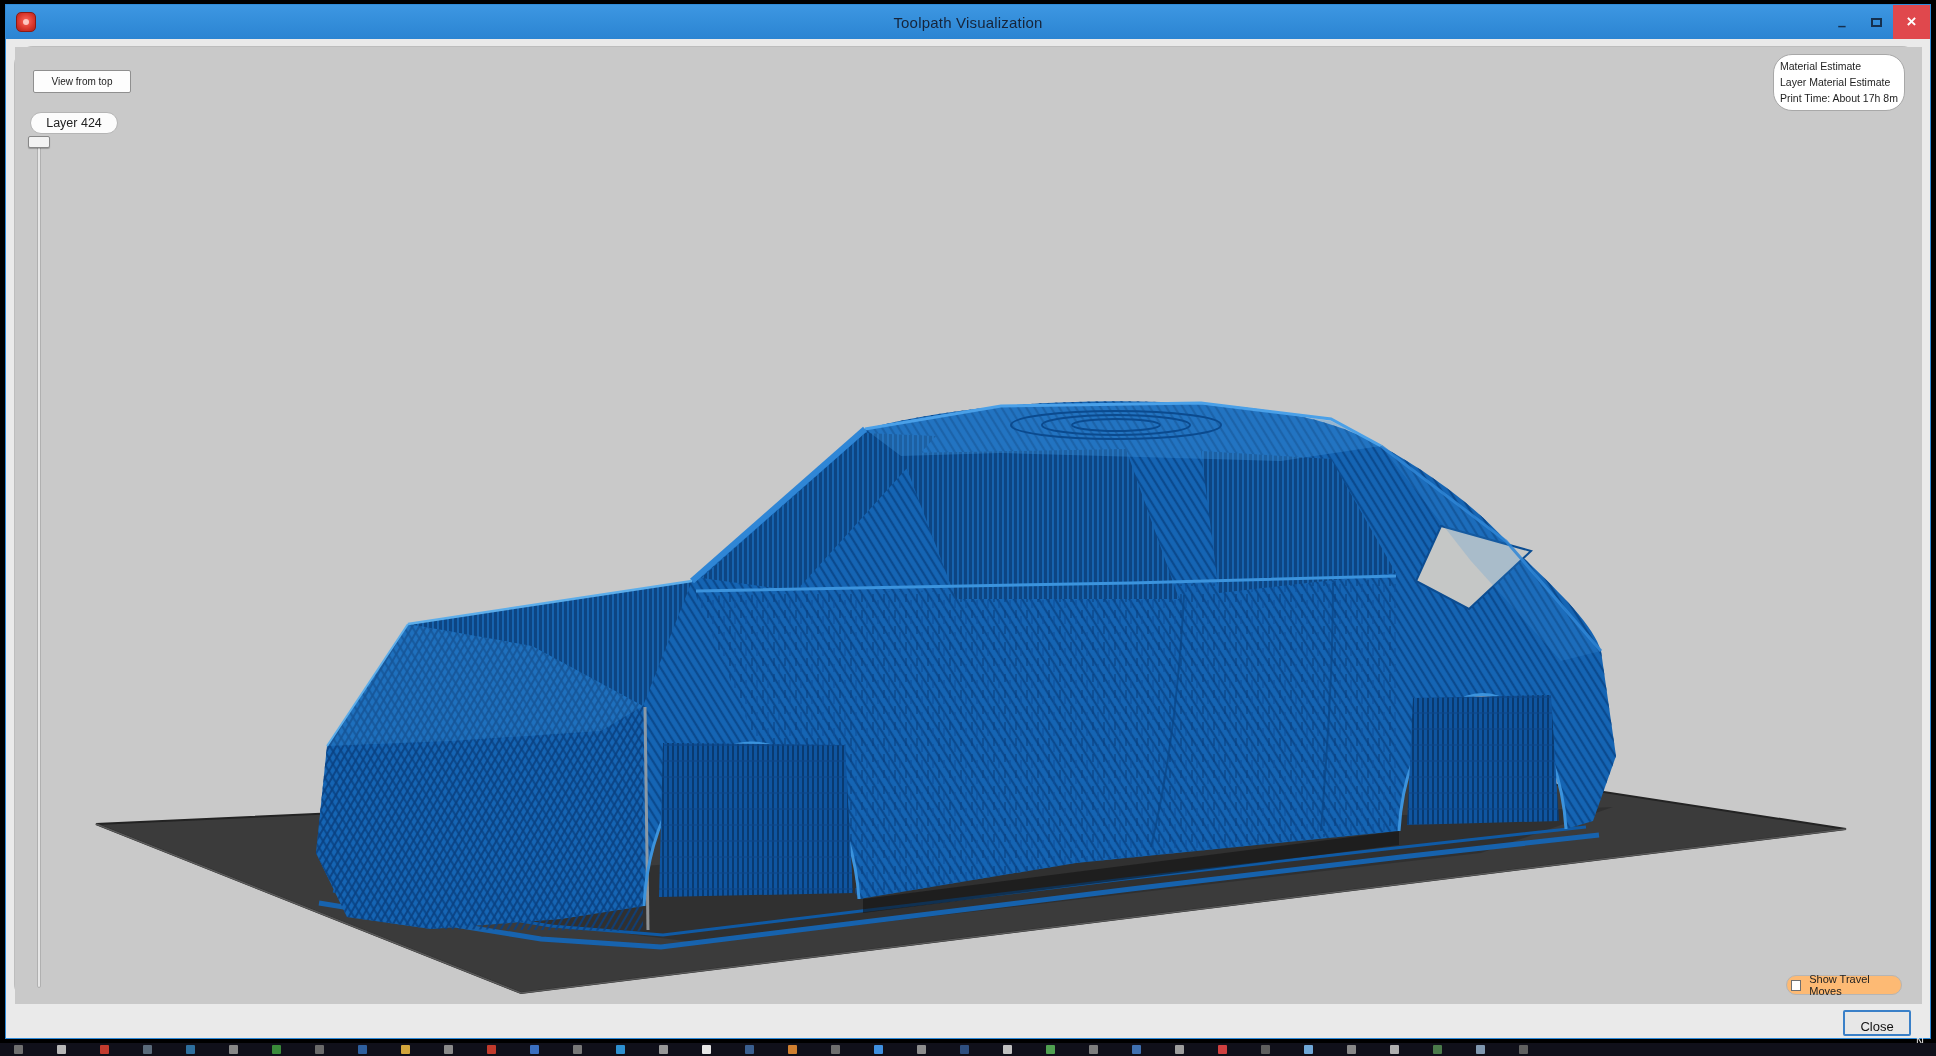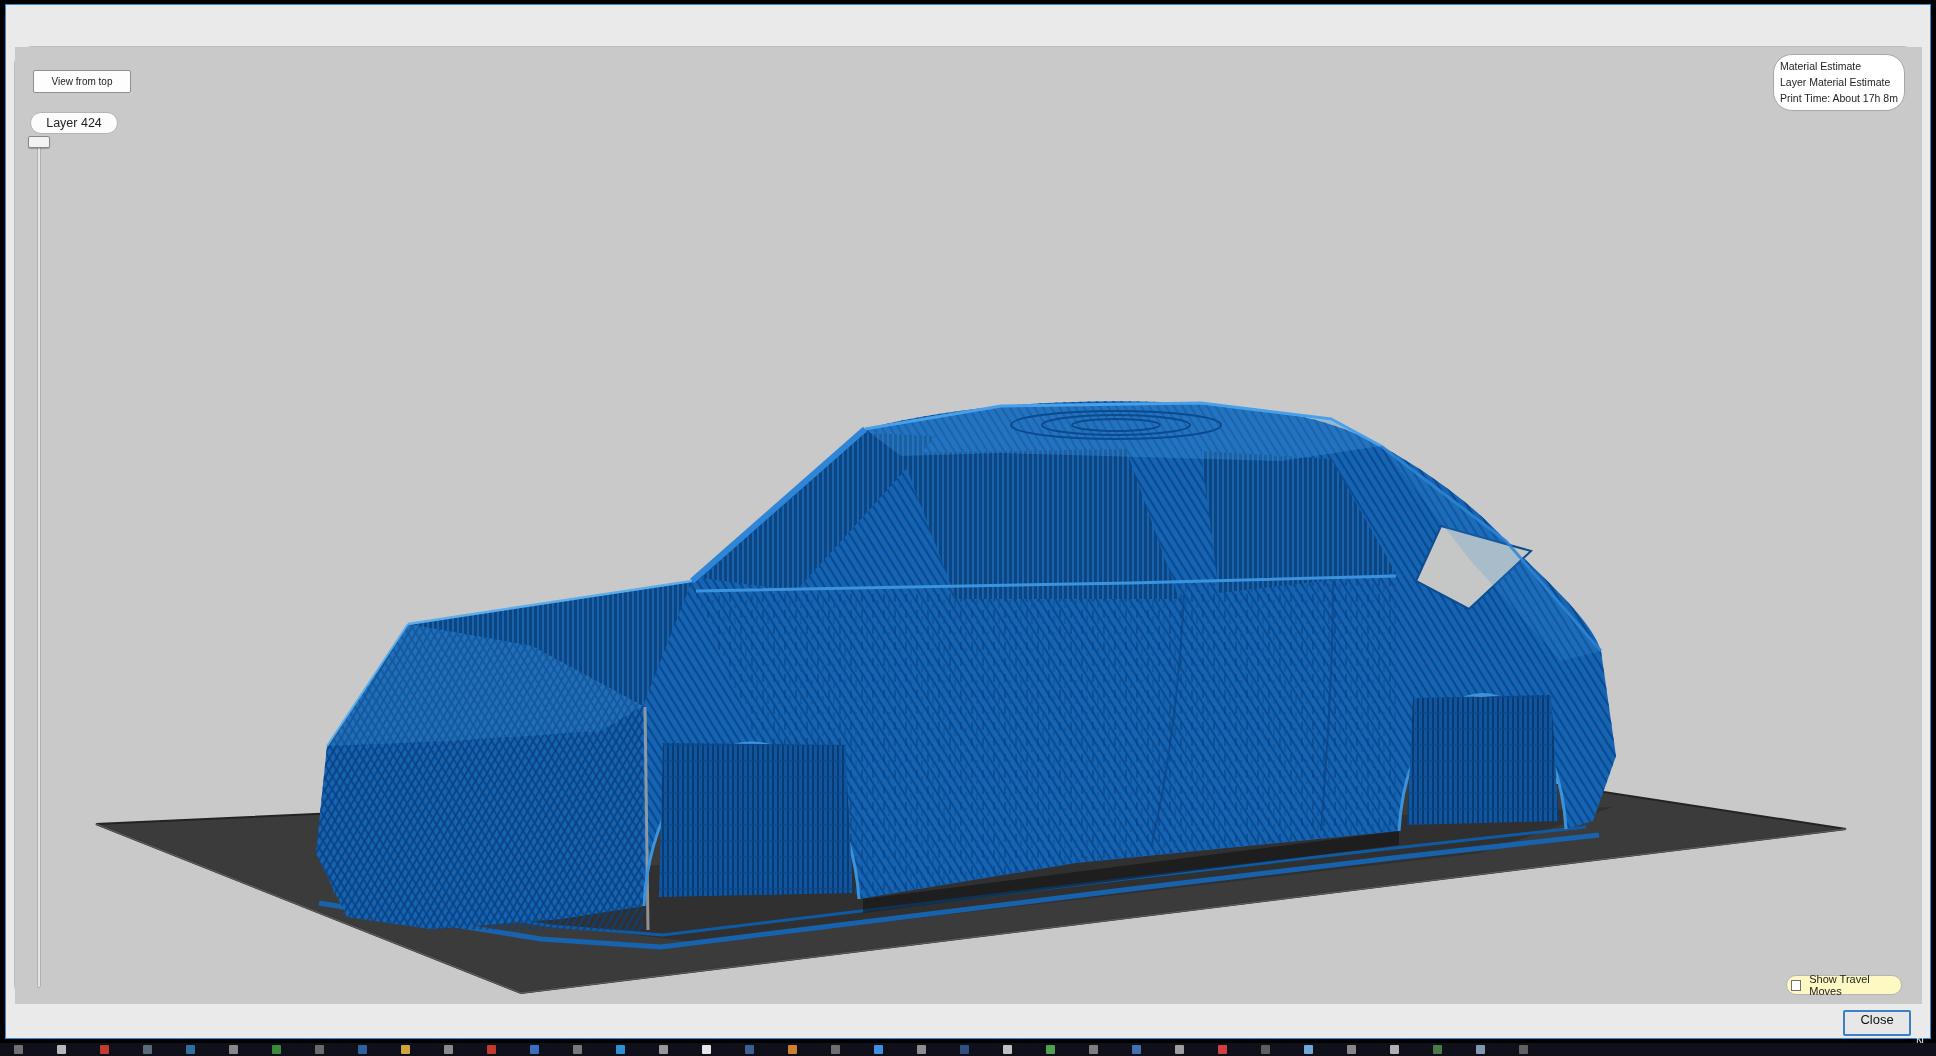--- a/index.html
+++ b/index.html
@@ -54,41 +54,56 @@
     font-size:12.5px;color:#222;display:flex;align-items:center;justify-content:center;
   }
   .slider-track{left:37px;top:142px;width:4px;height:846px;background:#e6e6e6;border:1px solid #b0b0b0;}
   .slider-handle{left:28px;top:136px;width:22px;height:12px;background:#f2f2f2;border:1px solid #878787;border-radius:2px;box-shadow:0 1px 1px rgba(0,0,0,.25);}
   .info-panel{
     left:1773px;top:54px;width:132px;background:#ffffff;border:1px solid #a8a8a8;
     padding:4px 6px;font-size:10.5px;color:#1e1e1e;line-height:1.5;
   }
   .info-panel div{white-space:nowrap;}
   .travel-box{
-    left:1786px;top:975px;width:116px;height:20px;background:#fef9c3;border:1px solid #b5b5b5;
+    left:1786px;top:975px;width:116px;height:20px;background:#fdba74;border:1px solid #b5b5b5;
     display:flex;align-items:center;gap:8px;padding:3px 4px;font-size:11px;color:#222;
   }
   .cb{width:11px;height:11px;background:#fff;border:1px solid #6f6f6f;box-sizing:border-box;}
   .btn-close{
     left:1843px;top:1010px;width:68px;height:26px;background:#e7e7e7;
     border:2px solid #3a80c8;border-radius:2px;font-size:13px;color:#111;
-    display:flex;align-items:flex-start;justify-content:center;
+    display:flex;align-items:flex-end;justify-content:center;
   }
   .stray-n{left:1916px;top:1035px;color:#e8e8e8;font-size:11px;z-index:1;}
   
   .taskbar{
     position:absolute;left:0;bottom:0;width:1936px;height:13px;background:#10101a;
     display:flex;gap:34px;padding-left:14px;box-sizing:border-box;z-index:8;
   }
   .tb-icon{width:9px;height:9px;margin-top:2px;border-radius:1px;display:inline-block;flex:0 0 auto;}
 </style>
 </head>
 <body>
 
 <div class="window">
+  <div class="titlebar">
+    <div class="app-icon"></div>
+    <div class="title-text">Toolpath Visualization</div>
+    <div class="caption-buttons">
+      <div class="cap-btn min">
+          <span>–</span>
+        </div>
+      <div class="cap-btn">
+          <span class="restore-box"></span>
+        </div>
+      <div class="cap-btn close">
+          <span>×</span>
+        </div>
+    </div>
+  </div>
   <div class="client"></div>
 </div>
 
 <div class="viewport ovl" style="left:14px;top:46px;padding:0;z-index:2;">
   <svg viewBox="14 46 1907 957" preserveAspectRatio="none">
     <defs>
       <pattern id="pDiag" width="7" height="7" patternUnits="userSpaceOnUse" patternTransform="rotate(-32)">
         <line x1="3" y1="0" x2="3" y2="7" stroke="#0b4a8e" stroke-width="2.3"></line>
       </pattern>
       <pattern id="pDiag2" width="6" height="6" patternUnits="userSpaceOnUse" patternTransform="rotate(30)">

